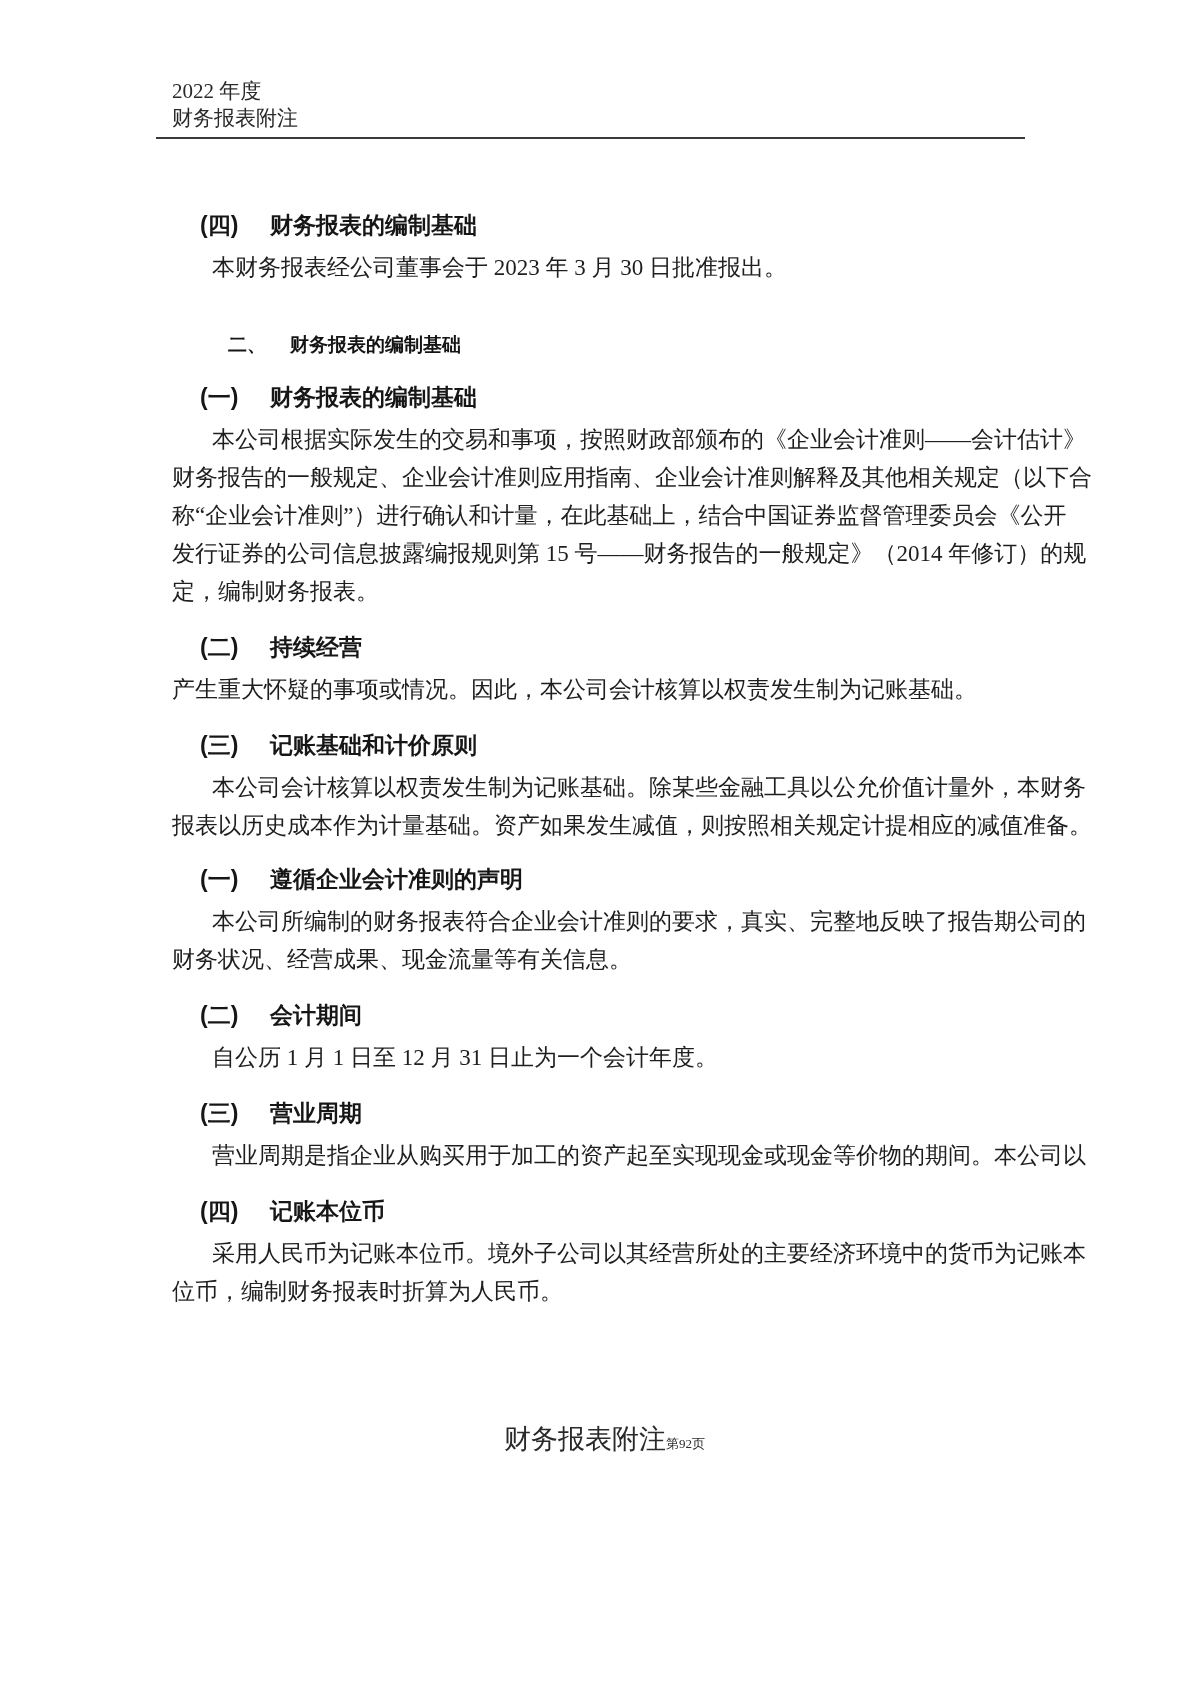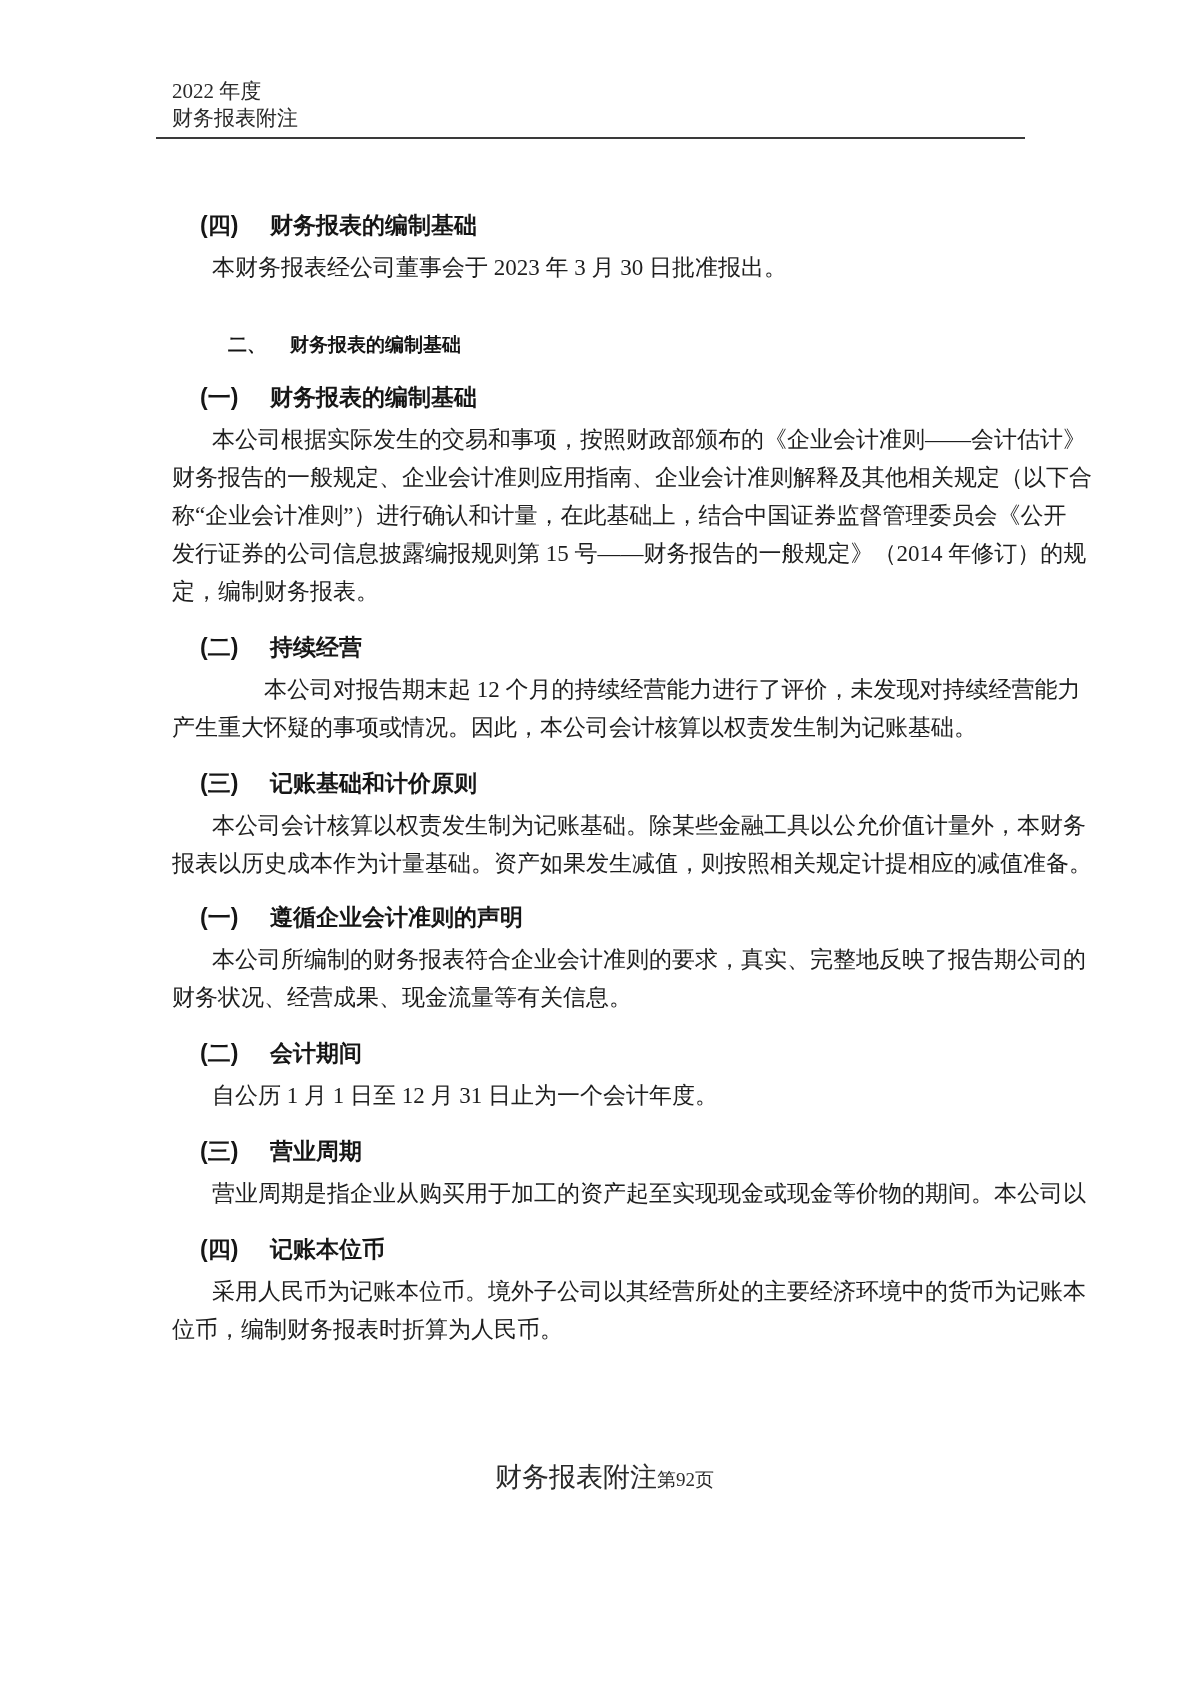--- a/index.html
+++ b/index.html
@@ -73,21 +73,21 @@
   .footer {
     margin-top: 110px;
     text-align: center;
     white-space: nowrap;
   }
   .footer .f-title {
     font-size: 27px;
     color: #2a2a2a;
   }
   .footer .f-page {
-    font-size: 19px;
+    font-size: 13px;
     color: #2a2a2a;
   }
 </style>
 </head>
 <body>
 
 <div class="page">
 
   <div class="page-header">
     <div class="header-line">2022 年度</div>
@@ -114,21 +114,20 @@
     <div class="line">财务报告的一般规定、企业会计准则应用指南、企业会计准则解释及其他相关规定（以下合</div>
     <div class="line">称“企业会计准则”）进行确认和计量，在此基础上，结合中国证券监督管理委员会《公开</div>
     <div class="line">发行证券的公司信息披露编报规则第 15 号——财务报告的一般规定》（2014 年修订）的规</div>
     <div class="line">定，编制财务报表。</div>
   </div>
 
   <div class="sub-heading">
     <span class="h-num">(二)</span><span class="h-title">持续经营</span>
   </div>
   <div class="para">
-    <div class="line first-lg">本公司对报告期末起 12 个月的持续经营能力进行了评价，未发现对持续经营能力</div>
     <div class="line">产生重大怀疑的事项或情况。因此，本公司会计核算以权责发生制为记账基础。</div>
   </div>
 
   <div class="sub-heading">
     <span class="h-num">(三)</span><span class="h-title">记账基础和计价原则</span>
   </div>
   <div class="para">
     <div class="line first">本公司会计核算以权责发生制为记账基础。除某些金融工具以公允价值计量外，本财务</div>
     <div class="line">报表以历史成本作为计量基础。资产如果发生减值，则按照相关规定计提相应的减值准备。</div>
   </div>

